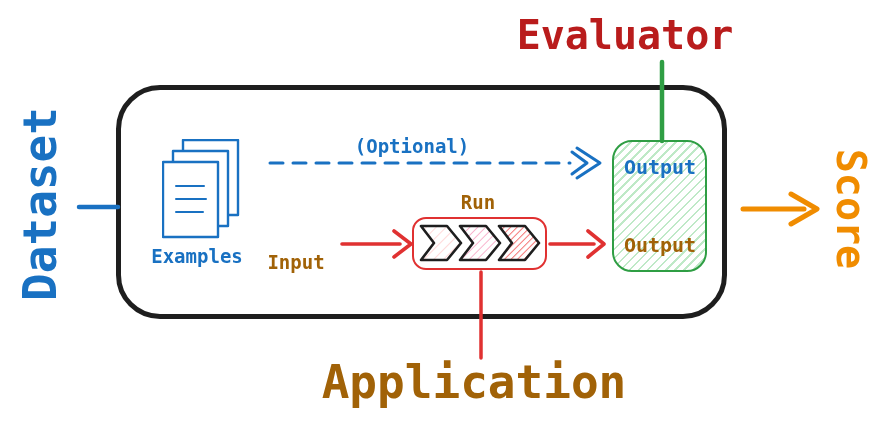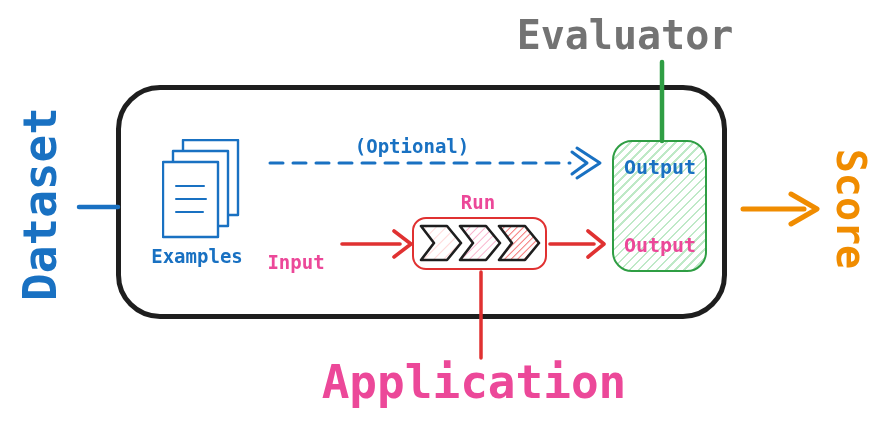--- a/index.html
+++ b/index.html
@@ -11,22 +11,22 @@
   .lbl {
     position:absolute; transform:translate(-50%,-50%);
     font-weight:bold; white-space:nowrap; line-height:1; z-index:10;
   }
   .rot-ccw { transform:translate(-50%,-50%) rotate(-90deg); }
   .rot-cw  { transform:translate(-50%,-50%) rotate(90deg); }
   .big   { font-size:46px; letter-spacing:0px; }
   .big-m { font-size:40px; }
   .small { font-size:19px; }
   .blue   { color:#1971c2; }
-  .red    { color:#ec4899; }
-  .green  { color:#737373; }
+  .red    { color:#a16207; }
+  .green  { color:#b91c1c; }
   .orange { color:#f08c00; }
 
   #main-box {
     position:absolute; left:116px; top:85px; width:611px; height:234px;
     border:5px solid #1e1e1e; border-radius:44px; background:transparent; z-index:1;
   }
   #eval-box {
     position:absolute; left:612px; top:140px; width:95px; height:132px;
     border:2.5px solid #2f9e44; border-radius:20px; z-index:3;
     background:repeating-linear-gradient(135deg,#ffffff 0px,#ffffff 4.6px,#bfe9c7 4.6px,#bfe9c7 6.4px);

